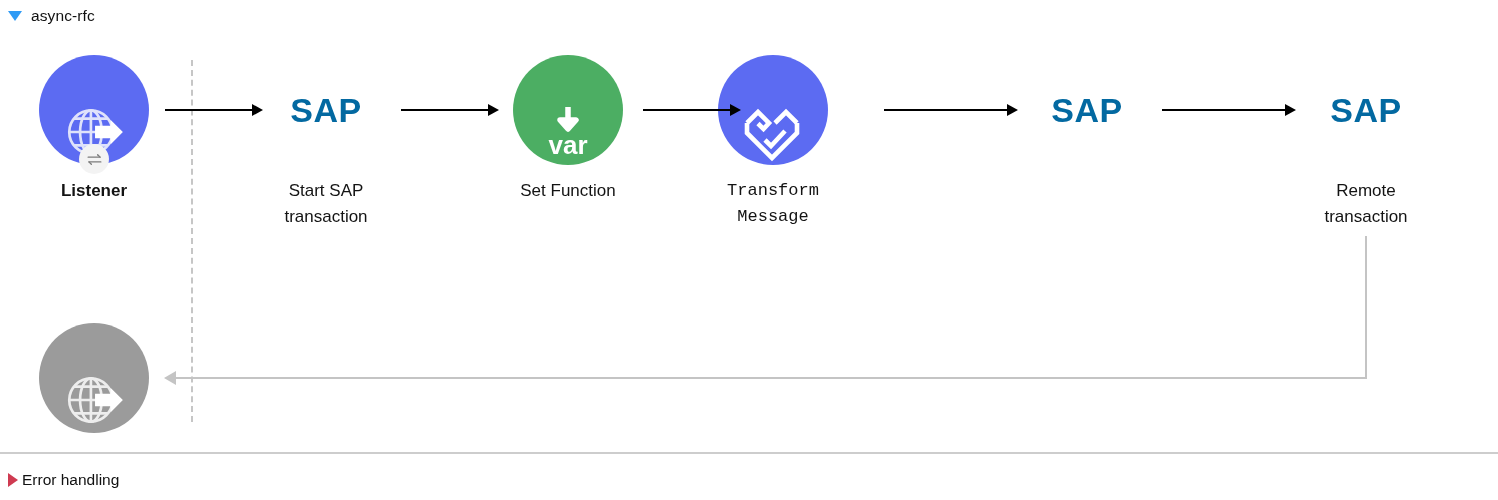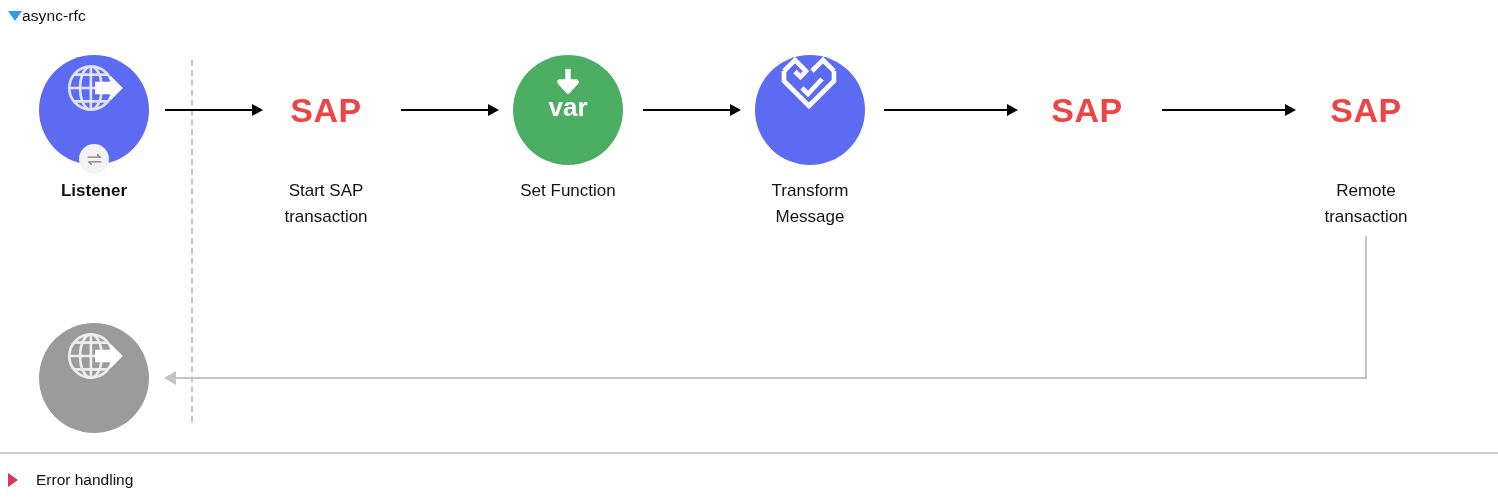--- a/index.html
+++ b/index.html
@@ -15,20 +15,21 @@
     background: #ffffff;
     overflow: hidden;
   }
 
   
   .flow-header {
     position: absolute;
     left: 8px; top: 5px;
     display: flex;
     align-items: center;
+    gap: 9px;
     height: 22px;
   }
   .tri-down {
     width: 0; height: 0;
     border-left: 7px solid transparent;
     border-right: 7px solid transparent;
     border-top: 10px solid #2f9bf5;
   }
   .tri-right {
     width: 0; height: 0;
@@ -66,33 +67,33 @@
     width: 110px;
     height: 110px;
     display: flex;
     align-items: center;
     justify-content: center;
   }
   .circle {
     width: 110px; height: 110px;
     border-radius: 50%;
     display: flex;
-    align-items: flex-start;
+    align-items: flex-end;
     justify-content: center;
   }
   .circle.purple { background: #5c6bf2; }
   .circle.green  { background: #4cae63; }
   .circle.gray   { background: #9b9b9b; }
 
   .sap-logo {
     font-family: "Liberation Sans", sans-serif;
     font-weight: bold;
     font-size: 34px;
     letter-spacing: .5px;
-    color: #ef4444;
+    color: #0369a1;
     line-height: 110px;
     height: 110px;
     display: flex;
     align-items: center;
   }
 
   .badge {
     position: absolute;
     left: 50%;
     bottom: -9px;
@@ -158,21 +159,21 @@
     position: absolute;
     left: 0; right: 0;
     height: 2px;
     background: #cdcdcd;
   }
   .error-header {
     position: absolute;
     left: 8px;
     display: flex;
     align-items: center;
-    gap: 18px;
+    gap: 4px;
     height: 22px;
   }
   .error-title {
     font-size: 15.5px;
     color: #111111;
     white-space: nowrap;
   }
 </style>
 </head>
 <body>
@@ -228,21 +229,21 @@
       <div class="circle green">
         <svg width="72" height="72" viewBox="0 0 72 72" aria-hidden="true">
           <path d="M36 14 V32 M28 27 L36 36 L44 27 Z" stroke="#ffffff" stroke-width="5.5" fill="#ffffff" stroke-linejoin="round"></path>
           <text x="36" y="61" text-anchor="middle" fill="#ffffff" font-family="Liberation Sans, sans-serif" font-size="26" font-weight="bold">var</text>
         </svg>
       </div>
     </div>
     <div class="node-label">Set Function</div>
   </div>
 
-  <div class="node" style="left:715px; top:55px;">
+  <div class="node" style="left:678px; top:55px;font-family:Liberation Mono, monospace;">
     <div class="node-icon-wrap">
       <div class="circle purple">
         <svg width="64" height="58" viewBox="0 0 64 58" aria-hidden="true">
           <g fill="none" stroke="#ffffff" stroke-width="4.6" stroke-linejoin="miter" stroke-linecap="butt">
             <path d="M6 16 L17 5 L28 16 L22.5 22 L17 16.5"></path>
             <path d="M6 16 L6 26 L31 51 L56 26 L56 16"></path>
             <path d="M56 16 L45 5 L34 16"></path>
             <path d="M24 33 L30 39 L44 24"></path>
           </g>
         </svg>

